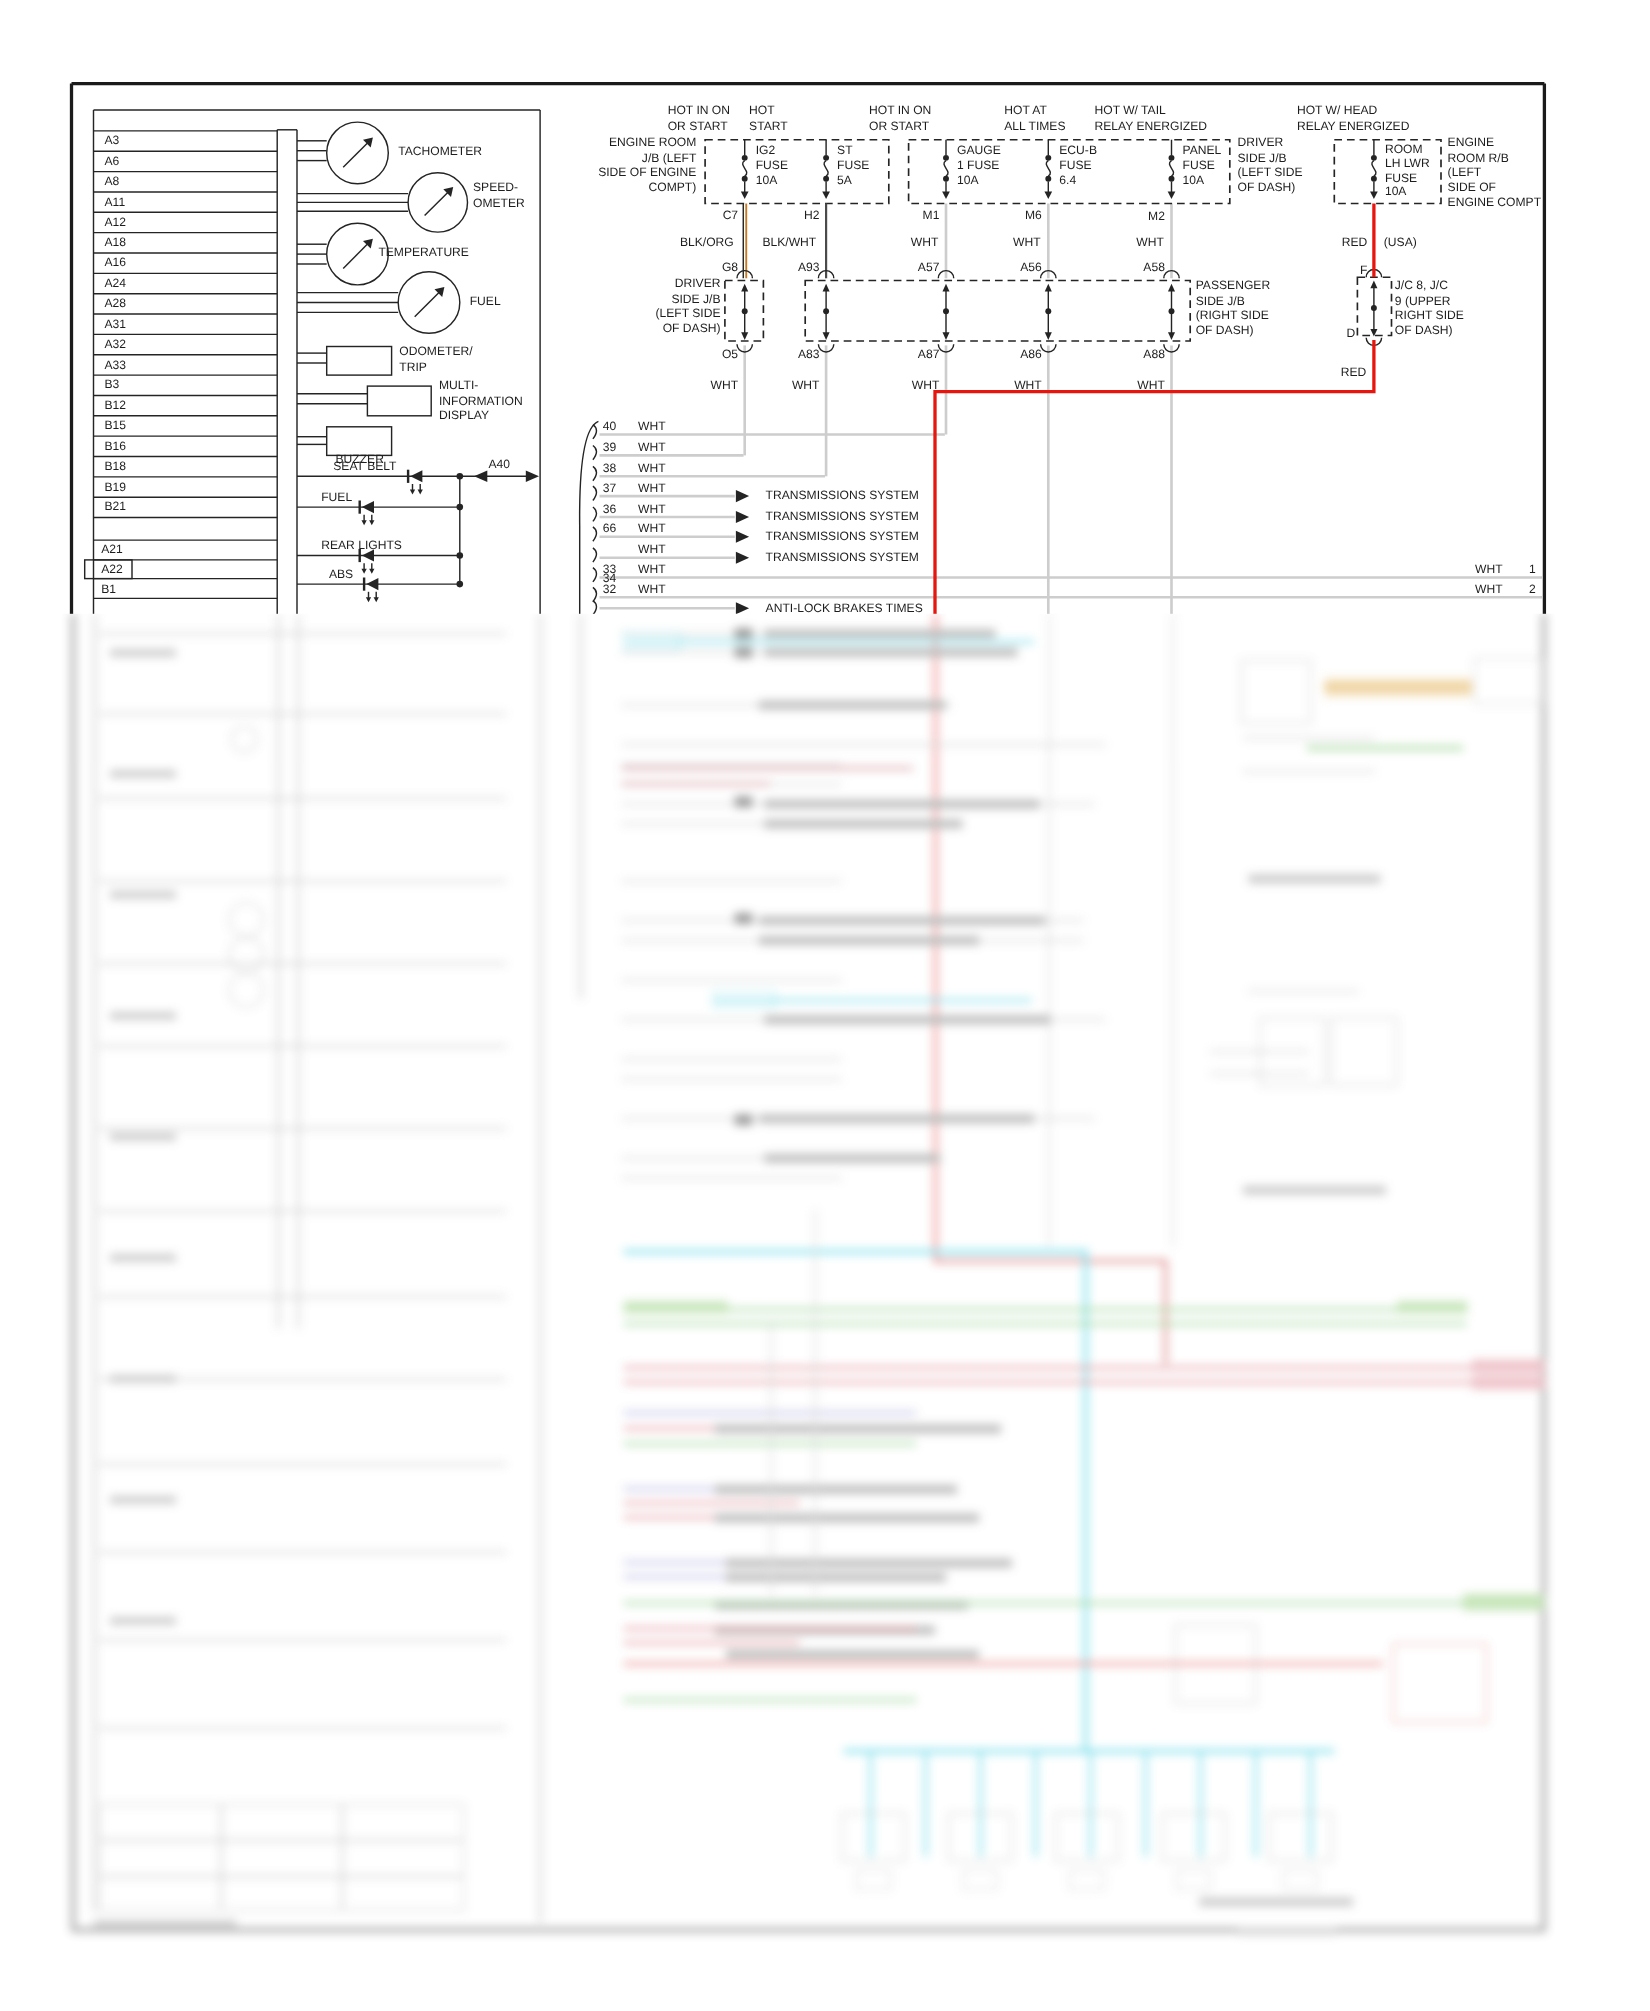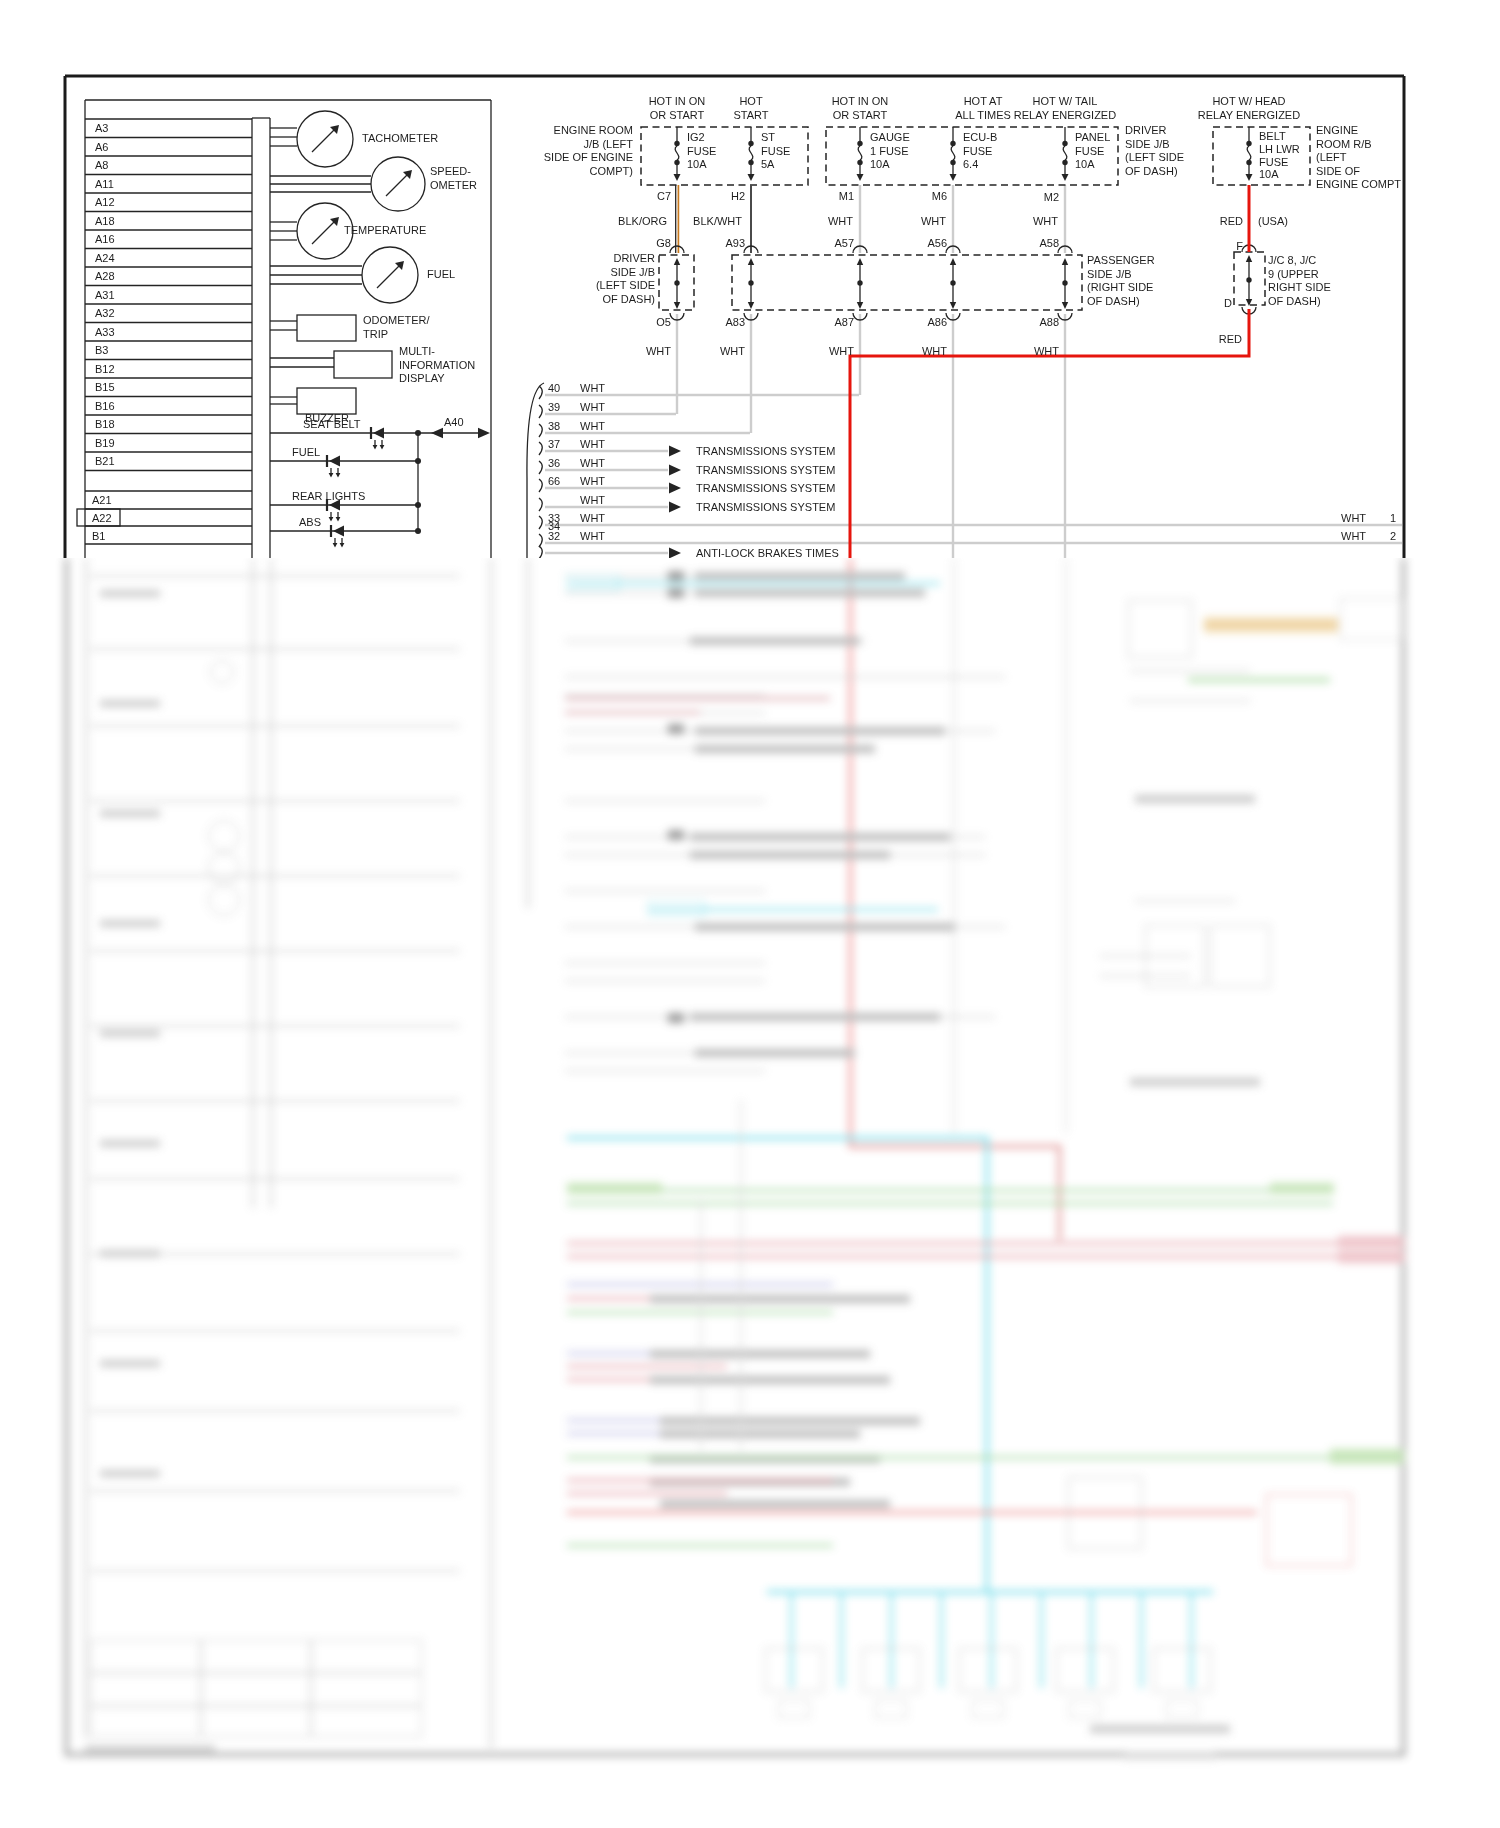--- a/index.html
+++ b/index.html
@@ -9,21 +9,21 @@
   .k{stroke:#242424;stroke-width:1.3;fill:none}
   .k3{stroke:#1b1b1b;stroke-width:3;fill:none}
   .d{stroke:#242424;stroke-width:1.5;fill:none;stroke-dasharray:7 4.5}
   .w{stroke:#cdcdcd;stroke-width:2.4;fill:none}
   .rd{stroke:#e6150d;stroke-width:3;fill:none}
   .og{stroke:#c8791e;stroke-width:1.7;fill:none}
   .bw{stroke:#4a4a4a;stroke-width:2;fill:none}
   .f{fill:#242424;stroke:none}
   .t{position:absolute;font-size:11px;line-height:13.5px;white-space:pre-line;}
   .tr{text-align:right}
-  .tc{text-align:center}
+  .tc{}
   .pin{left:95px;width:70px}
   .pin2{left:92px;width:70px}
   .rown{left:548px;width:24px}
   .roww{left:580px;width:40px}
   .sys{font-size:11px}
   #blurwrap{position:absolute;left:0;top:558px;width:1500px;height:1270px;overflow:hidden;background:#fff;}
   #blurlayer{position:absolute;left:0;top:0;width:1500px;height:1270px;filter:blur(4.5px);opacity:.82;}
   #blurwash{position:absolute;left:0;top:0;width:1500px;height:1270px;background:rgba(255,255,255,.30);}
 </style>
 </head>
@@ -289,21 +289,21 @@
 5A</div>
   <div class="t" style="left:870px;top:131px">GAUGE
 1 FUSE
 10A</div>
   <div class="t" style="left:963px;top:131px">ECU-B
 FUSE
 6.4</div>
   <div class="t" style="left:1075px;top:131px">PANEL
 FUSE
 10A</div>
-  <div class="t" style="left:1259px;top:130px;line-height:12.8px">BELT
+  <div class="t" style="left:1259px;top:130px;line-height:12.8px">ROOM
 LH LWR
 FUSE
 10A</div>
 
   <div class="t tr" style="left:521px;top:124px;width:112px">ENGINE ROOM
 J/B (LEFT
 SIDE OF ENGINE
 COMPT)</div>
   <div class="t" style="left:1125px;top:124px">DRIVER
 SIDE J/B

